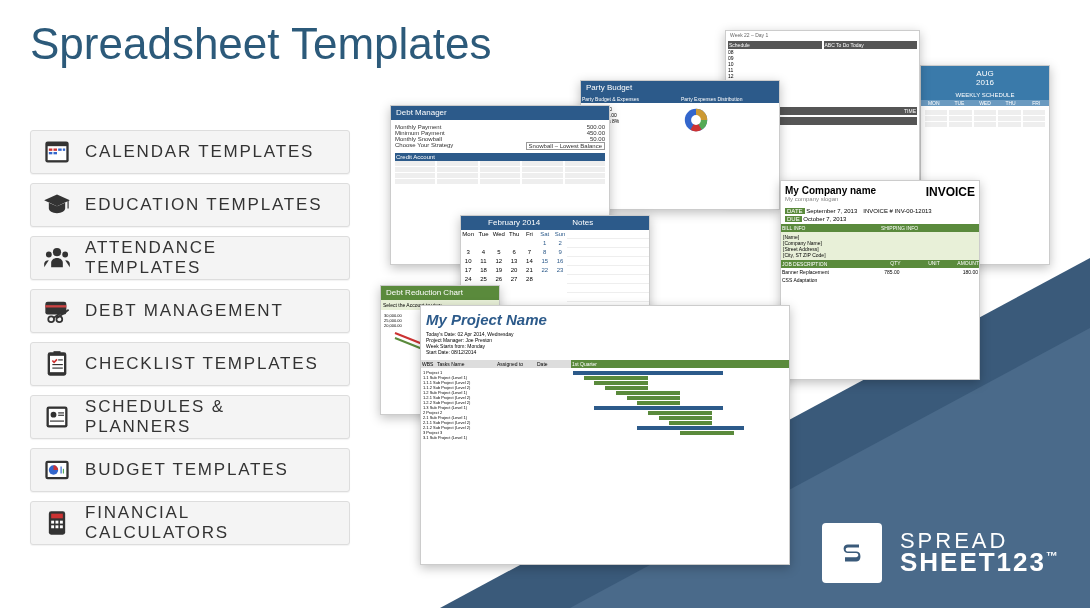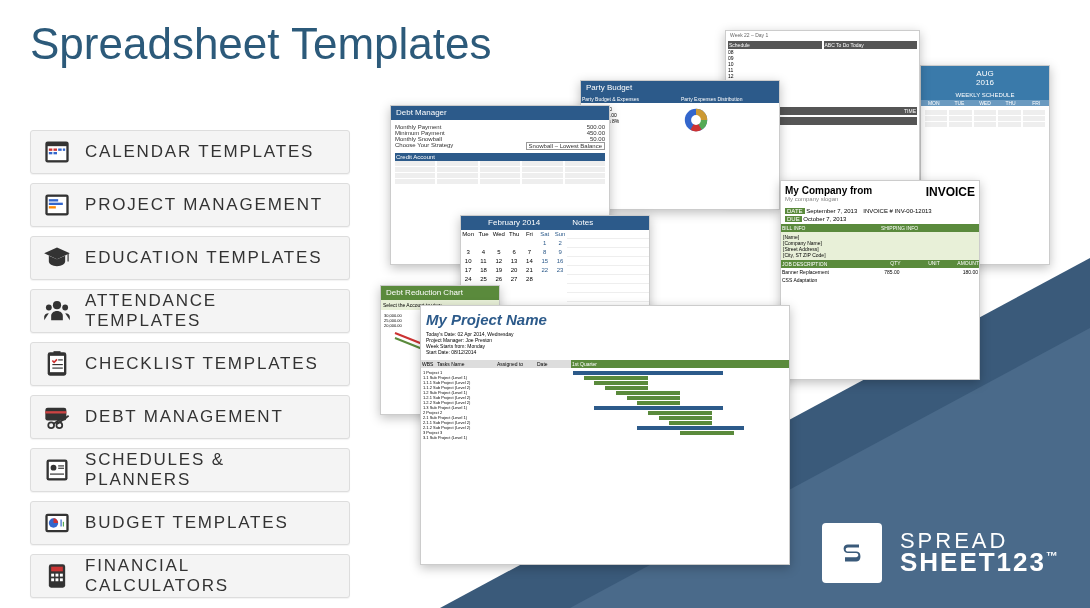--- a/index.html
+++ b/index.html
@@ -159,77 +159,65 @@
           <rect x="17" y="9" width="2" height="2" fill="#36c"></rect>
           <rect x="5" y="12" width="3" height="2" fill="#36c"></rect>
           <rect x="9" y="12" width="3" height="2" fill="#36c"></rect>
         </svg>
     </span>
     <span class="menu-label">CALENDAR TEMPLATES</span>
   </div>
   <div class="menu-item">
     <span class="menu-icon">
       <svg viewBox="0 0 24 24">
-          <rect x="2" y="3" width="20" height="18" rx="2" fill="#333"></rect>
-          <rect x="4" y="5" width="16" height="14" fill="#fff"></rect>
-          <rect x="5" y="7" width="8" height="2" fill="#36c"></rect>
-          <rect x="5" y="10" width="12" height="2" fill="#36c"></rect>
-          <rect x="5" y="13" width="6" height="2" fill="#f80"></rect>
-        </svg>
-    </span>
-    <span class="menu-label">PROJECT MANAGEMENT</span>
-  </div>
-  <div class="menu-item">
-    <span class="menu-icon">
-      <svg viewBox="0 0 24 24">
           <path d="M12 3L1 8l11 5 11-5z" fill="#333"></path>
           <path d="M5 10v5c0 2 3 4 7 4s7-2 7-4v-5l-7 3z" fill="#333"></path>
           <rect x="21" y="8" width="1" height="7" fill="#333"></rect>
         </svg>
     </span>
     <span class="menu-label">EDUCATION TEMPLATES</span>
   </div>
   <div class="menu-item">
     <span class="menu-icon">
       <svg viewBox="0 0 24 24">
           <circle cx="12" cy="7" r="3.5" fill="#333"></circle>
           <path d="M7 20v-4c0-2 2-4 5-4s5 2 5 4v4z" fill="#333"></path>
           <circle cx="5" cy="9" r="2.5" fill="#333"></circle>
           <circle cx="19" cy="9" r="2.5" fill="#333"></circle>
           <path d="M1 20v-3c0-1.5 1.5-3 4-3" fill="#333"></path>
           <path d="M23 20v-3c0-1.5-1.5-3-4-3" fill="#333"></path>
         </svg>
     </span>
     <span class="menu-label">ATTENDANCE TEMPLATES</span>
+  </div>
+  <div class="menu-item">
+    <span class="menu-icon">
+      <svg viewBox="0 0 24 24">
+          <rect x="2" y="4" width="18" height="11" rx="2" fill="#333"></rect>
+          <rect x="2" y="7" width="18" height="2" fill="#c44"></rect>
+          <circle cx="7" cy="19" r="2.5" fill="none" stroke="#333" stroke-width="1.5"></circle>
+          <circle cx="14" cy="19" r="2.5" fill="none" stroke="#333" stroke-width="1.5"></circle>
+          <path d="M9 18l10-7M12 18L22 11" stroke="#333" stroke-width="1.5"></path>
+        </svg>
+    </span>
+    <span class="menu-label">DEBT MANAGEMENT</span>
   </div>
   <div class="menu-item">
     <span class="menu-icon">
       <svg viewBox="0 0 24 24">
           <rect x="4" y="2" width="16" height="20" rx="2" fill="#333"></rect>
           <rect x="6" y="5" width="12" height="14" fill="#fff"></rect>
           <rect x="9" y="1" width="6" height="3" fill="#333"></rect>
           <path d="M8 9l1.5 1.5L12 8" stroke="#c33" stroke-width="1.5" fill="none"></path>
           <rect x="13" y="8" width="4" height="1" fill="#333"></rect>
           <rect x="8" y="12" width="9" height="1" fill="#333"></rect>
           <rect x="8" y="15" width="9" height="1" fill="#333"></rect>
         </svg>
     </span>
     <span class="menu-label">CHECKLIST TEMPLATES</span>
-  </div>
-  <div class="menu-item">
-    <span class="menu-icon">
-      <svg viewBox="0 0 24 24">
-          <rect x="2" y="4" width="18" height="11" rx="2" fill="#333"></rect>
-          <rect x="2" y="7" width="18" height="2" fill="#c44"></rect>
-          <circle cx="7" cy="19" r="2.5" fill="none" stroke="#333" stroke-width="1.5"></circle>
-          <circle cx="14" cy="19" r="2.5" fill="none" stroke="#333" stroke-width="1.5"></circle>
-          <path d="M9 18l10-7M12 18L22 11" stroke="#333" stroke-width="1.5"></path>
-        </svg>
-    </span>
-    <span class="menu-label">DEBT MANAGEMENT</span>
   </div>
   <div class="menu-item">
     <span class="menu-icon">
       <svg viewBox="0 0 24 24">
           <rect x="3" y="3" width="18" height="18" rx="2" fill="#333"></rect>
           <rect x="5" y="5" width="14" height="14" fill="#fff"></rect>
           <circle cx="9" cy="10" r="2.5" fill="#333"></circle>
           <rect x="13" y="8" width="5" height="1" fill="#333"></rect>
           <rect x="13" y="10" width="5" height="1" fill="#333"></rect>
           <rect x="6" y="15" width="12" height="1" fill="#333"></rect>
@@ -402,21 +390,21 @@
           <div class="mini-cell"></div>
           <div class="mini-cell"></div>
           <div class="mini-cell"></div>
         </div>
     </div>
   </div>
 
   <div class="thumb t-invoice">
     <div style="display:flex;justify-content:space-between;padding:4px;">
       <div>
-        <div style="font-size:10px;font-weight:bold;">My Company from</div>
+        <div style="font-size:10px;font-weight:bold;">My Company name</div>
         <div style="font-size:6px;color:#888;">My company slogan</div>
       </div>
       <div style="font-size:12px;font-weight:bold;">INVOICE</div>
     </div>
     <div style="display:flex;padding:2px 4px;font-size:6px;gap:6px;">
       <div><span style="background:#5a8a3c;color:#fff;padding:0 2px;">DATE</span> <span>September 7, 2013</span></div>
       <div><span>INVOICE #</span> <span>INV-00-12013</span></div>
     </div>
     <div style="padding:0 4px;font-size:6px;"><span style="background:#5a8a3c;color:#fff;padding:0 2px;">DUE</span> <span>October 7, 2013</span></div>
     <div style="display:flex;background:#5a8a3c;color:#fff;font-size:5px;margin-top:2px;">

